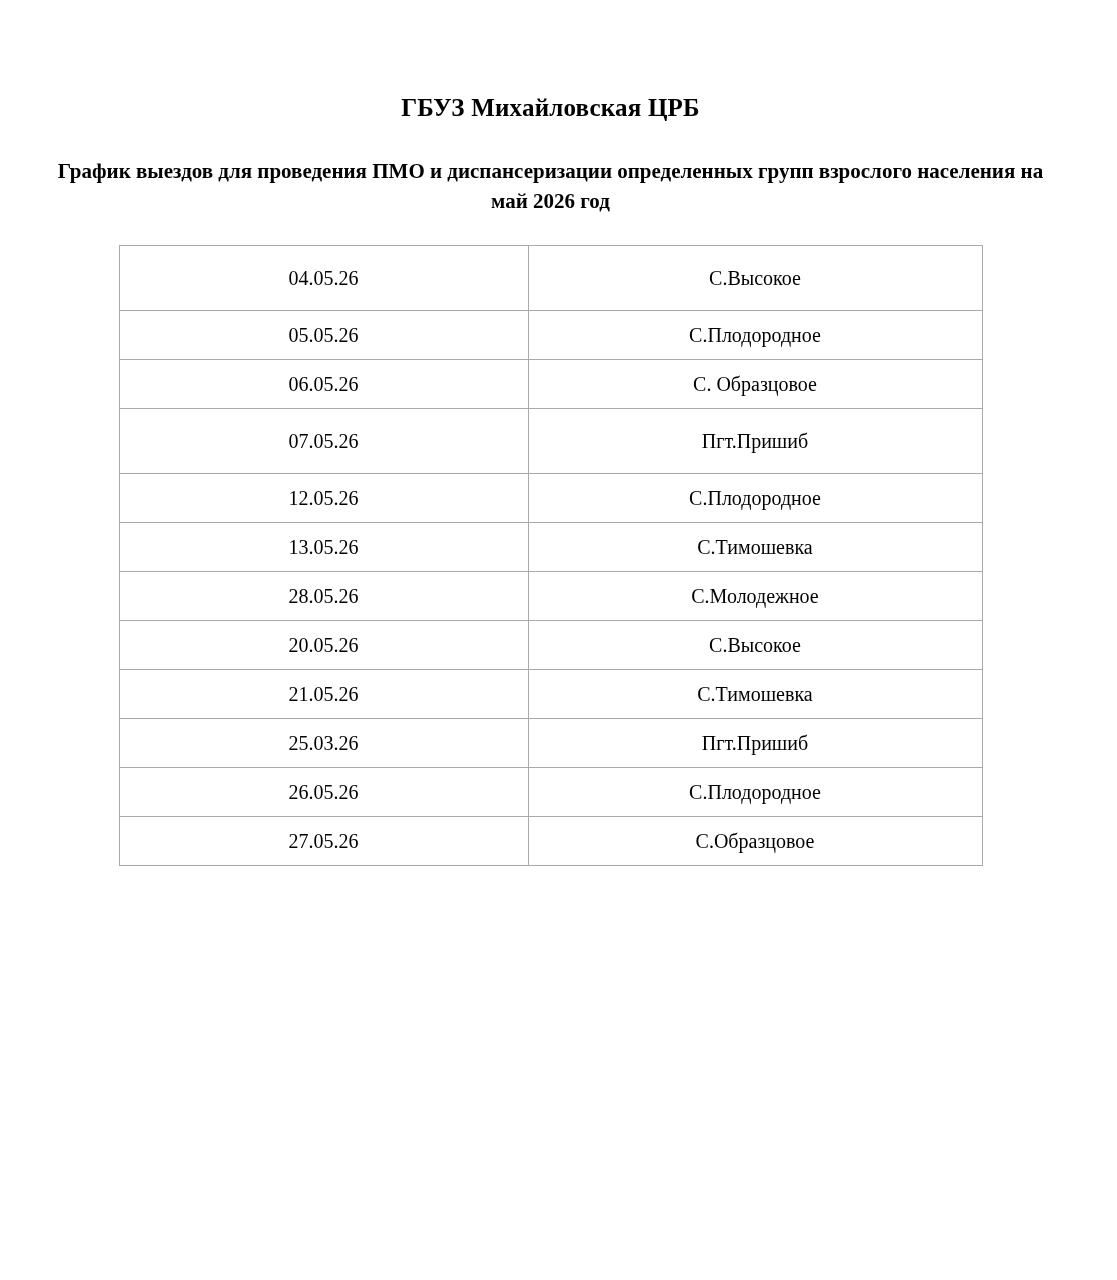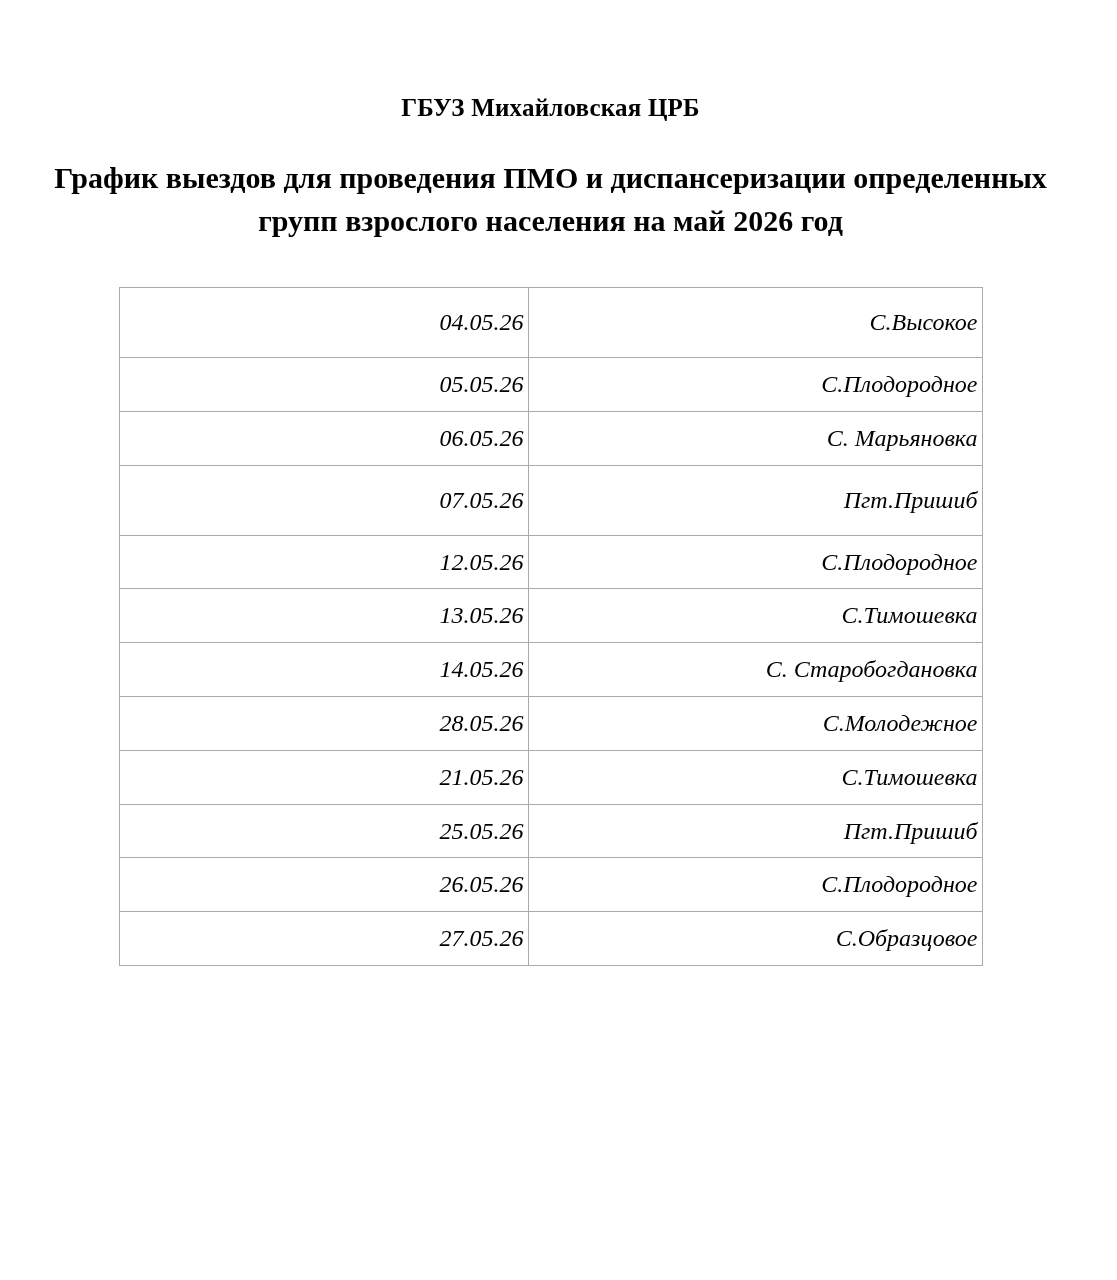--- a/index.html
+++ b/index.html
@@ -24,42 +24,41 @@
   .doc-title {
     text-align: center;
     font-size: 25px;
     font-weight: bold;
     letter-spacing: 0.2px;
     margin: 0 0 34px 0;
     line-height: 1.25;
   }
   .doc-subtitle {
     text-align: center;
-    font-size: 30px;
+    font-size: 21px;
     font-weight: bold;
     line-height: 1.42;
-    margin: 0 auto 45px auto;
+    margin: 0 auto 28px auto;
     max-width: 1010px;
   }
   table.schedule {
     border-collapse: collapse;
     margin: 0 auto;
     width: 845px;
     table-layout: fixed;
   }
   table.schedule td {
     border: 1px solid #ararar;
     border: 1px solid #aaaaaa;
-    font-size: 24px;
-    text-align: right;
+    font-size: 20px;
+    text-align: center;
     vertical-align: middle;
     padding: 12px 4px;
     font-weight: normal;
     line-height: 1.2;
-    font-style: italic;
   }
   table.schedule td.date-cell {
     width: 400px;
   }
   table.schedule td.place-cell {
     width: 445px;
     margin-left: 22px;
   }
   
   table.schedule tr.tall td {
@@ -81,48 +80,48 @@
       <tr class="tall">
         <td class="date-cell">04.05.26</td>
         <td class="place-cell">С.Высокое</td>
       </tr>
       <tr>
         <td class="date-cell">05.05.26</td>
         <td class="place-cell">С.Плодородное</td>
       </tr>
       <tr>
         <td class="date-cell">06.05.26</td>
-        <td class="place-cell">С. Марьяновка</td>
+        <td class="place-cell">С. Образцовое</td>
       </tr>
       <tr class="tall">
         <td class="date-cell">07.05.26</td>
         <td class="place-cell">Пгт.Пришиб</td>
       </tr>
       <tr>
         <td class="date-cell">12.05.26</td>
         <td class="place-cell">С.Плодородное</td>
       </tr>
       <tr>
         <td class="date-cell">13.05.26</td>
         <td class="place-cell">С.Тимошевка</td>
       </tr>
       <tr>
-        <td class="date-cell">14.05.26</td>
-        <td class="place-cell">С. Старобогдановка</td>
+        <td class="date-cell">28.05.26</td>
+        <td class="place-cell">С.Молодежное</td>
       </tr>
       <tr>
-        <td class="date-cell">28.05.26</td>
-        <td class="place-cell">С.Молодежное</td>
+        <td class="date-cell">20.05.26</td>
+        <td class="place-cell">С.Высокое</td>
       </tr>
       <tr>
         <td class="date-cell">21.05.26</td>
         <td class="place-cell">С.Тимошевка</td>
       </tr>
       <tr>
-        <td class="date-cell">25.05.26</td>
+        <td class="date-cell">25.03.26</td>
         <td class="place-cell">Пгт.Пришиб</td>
       </tr>
       <tr>
         <td class="date-cell">26.05.26</td>
         <td class="place-cell">С.Плодородное</td>
       </tr>
       <tr>
         <td class="date-cell">27.05.26</td>
         <td class="place-cell">С.Образцовое</td>
       </tr>

